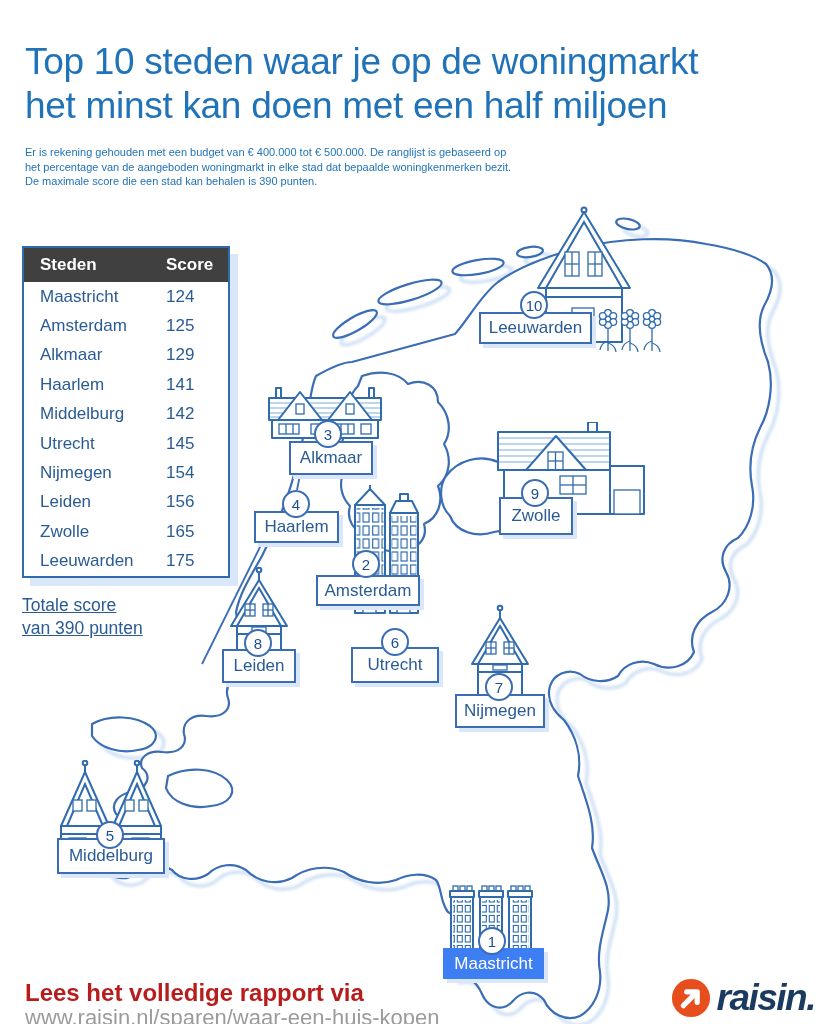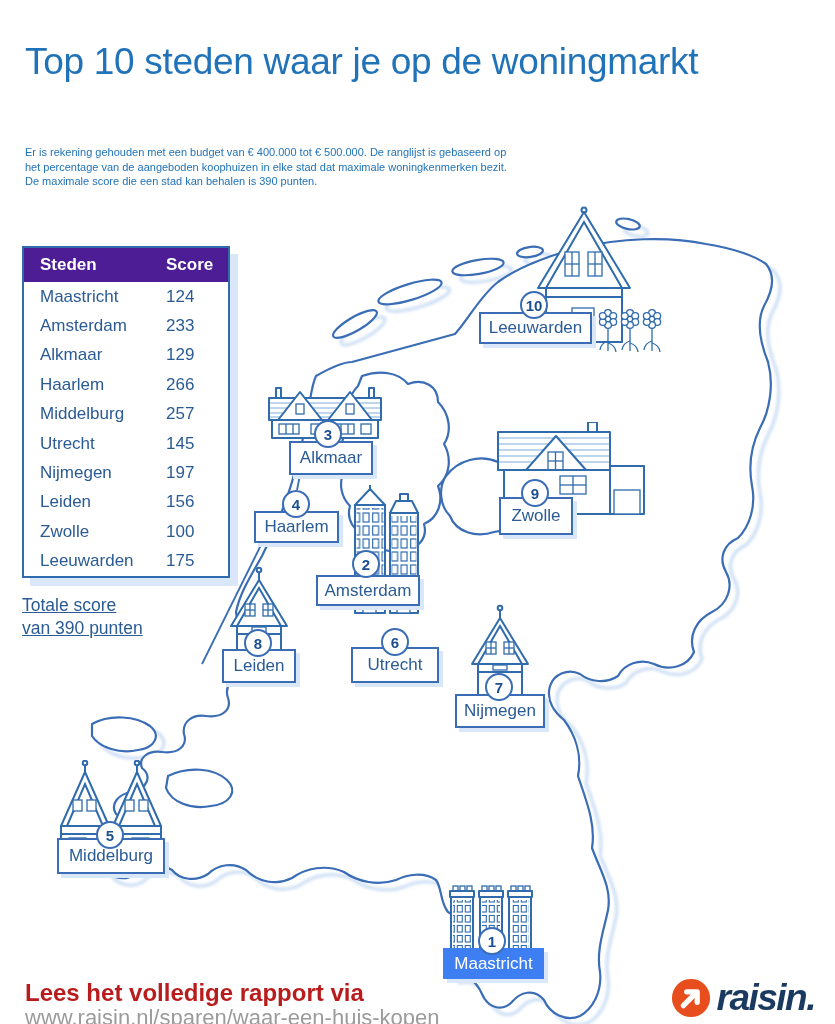--- a/index.html
+++ b/index.html
@@ -7,21 +7,21 @@
 
   
   .title{position:absolute;left:25px;top:16px;width:790px;font-size:37px;line-height:1.2;
          color:#2173b9;font-weight:400;letter-spacing:-.3px;}
   .subtitle{position:absolute;left:25px;top:121px;width:795px;font-size:11px;line-height:1.32;
          color:#2173b9;}
 
   
   .score-table{position:absolute;left:22px;top:222px;width:208px;background:#fff;
          border:2px solid #2f6bad;box-shadow:8px 8px 0 #d9e7f8;box-sizing:border-box;z-index:5;}
-  .t-head{display:flex;background:#4c1d95;color:#fff;font-weight:700;font-size:17px;
+  .t-head{display:flex;background:#404040;color:#fff;font-weight:700;font-size:17px;
          padding:7px 0 7px 16px;}
   .t-row{display:flex;font-size:17px;color:#2a5b94;padding:4.7px 0 4.7px 16px;}
   .c-city{flex:1;}
   .c-score{width:62px;}
   .table-note{position:absolute;left:22px;top:570px;font-size:17.5px;line-height:1.3;
          color:#2a5b94;z-index:5;text-decoration:underline;}
 
   
   .map-svg{position:absolute;left:0;top:0;z-index:0;}
   .map-shadow{fill:#fff;stroke:#c9dcf4;stroke-width:3;filter:blur(1.5px);}
@@ -35,39 +35,40 @@
   .tn{fill:none;stroke:#2f6bad;stroke-width:1.3;}
   .tw{fill:#fff;stroke:#2f6bad;stroke-width:1.3;}
   .stripe{stroke:#a9c7e8;stroke-width:1.6;}
 
   .m-label{position:absolute;z-index:3;box-sizing:border-box;background:#fff;
          border:2px solid #3a6db5;color:#2a5b94;font-size:17px;display:flex;
          align-items:center;justify-content:center;box-shadow:4px 4px 0 #d9e7f8;}
   .m-label.hl{background:#3d7ef2;border:none;color:#fff;box-shadow:4px 4px 0 #d9e7f8;}
   .m-badge{position:absolute;z-index:4;width:28px;height:28px;border-radius:50%;background:#fff;
          border:2px solid #3a6db5;box-sizing:border-box;display:flex;align-items:center;
-         justify-content:center;font-size:15px;font-weight:700;color:#1b4f90;}
+         justify-content:center;font-size:15px;font-weight:400;color:#1b4f90;}
 
   
   .report-label{position:absolute;left:25px;top:955px;font-size:24px;font-weight:700;color:#b91c1c;z-index:5;}
   .report-url{position:absolute;left:25px;top:981px;font-size:22px;color:#9b9b9b;z-index:5;text-align:center;}
   .brand{position:absolute;right:20px;top:953px;display:flex;align-items:center;z-index:5;font-style:italic;}
   .brand-word{font-size:37px;font-weight:700;color:#1b3a5f;letter-spacing:-1.5px;margin-left:5px;}
 </style>
 </head>
 <body>
 
 <div id="canvas">
 
   <div class="title">
     <div>Top 10 steden waar je op de woningmarkt</div>
+    <div>het minst kan doen met een half miljoen</div>
   </div>
   <div class="subtitle">
     <div>Er is rekening gehouden met een budget van € 400.000 tot € 500.000. De ranglijst is gebaseerd op</div>
-    <div>het percentage van de aangeboden koophuizen in elke stad dat maximale woningkenmerken bezit.</div>
+    <div>het percentage van de aangeboden woningmarkt in elke stad dat bepaalde woningkenmerken bezit.</div>
     <div>De maximale score die een stad kan behalen is 390 punten.</div>
   </div>
 
   <svg class="map-svg" width="835" height="1024" viewBox="0 0 835 1024">
     <defs>
       <g id="nl">
 
         <path d="M316 352 C330 344 342 338 352 338 L455 310
           C468 296 480 272 498 258 C520 242 548 232 578 224 C620 214 668 212 706 220
           C730 224 752 230 766 240 C776 252 772 268 764 282 C756 298 760 318 768 338
@@ -117,49 +118,49 @@
     <div class="t-head">
       <span class="c-city">Steden</span>
       <span class="c-score">Score</span>
     </div>
     <div class="t-row">
         <span class="c-city">Maastricht</span>
         <span class="c-score">124</span>
       </div>
     <div class="t-row">
         <span class="c-city">Amsterdam</span>
-        <span class="c-score">233</span>
+        <span class="c-score">125</span>
       </div>
     <div class="t-row">
         <span class="c-city">Alkmaar</span>
         <span class="c-score">129</span>
       </div>
     <div class="t-row">
         <span class="c-city">Haarlem</span>
-        <span class="c-score">266</span>
+        <span class="c-score">141</span>
       </div>
     <div class="t-row">
         <span class="c-city">Middelburg</span>
-        <span class="c-score">257</span>
+        <span class="c-score">142</span>
       </div>
     <div class="t-row">
         <span class="c-city">Utrecht</span>
         <span class="c-score">145</span>
       </div>
     <div class="t-row">
         <span class="c-city">Nijmegen</span>
-        <span class="c-score">197</span>
+        <span class="c-score">154</span>
       </div>
     <div class="t-row">
         <span class="c-city">Leiden</span>
         <span class="c-score">156</span>
       </div>
     <div class="t-row">
         <span class="c-city">Zwolle</span>
-        <span class="c-score">100</span>
+        <span class="c-score">165</span>
       </div>
     <div class="t-row">
         <span class="c-city">Leeuwarden</span>
         <span class="c-score">175</span>
       </div>
   </div>
   <div class="table-note">
     <div>Totale score</div>
     <div>van 390 punten</div>
   </div>

